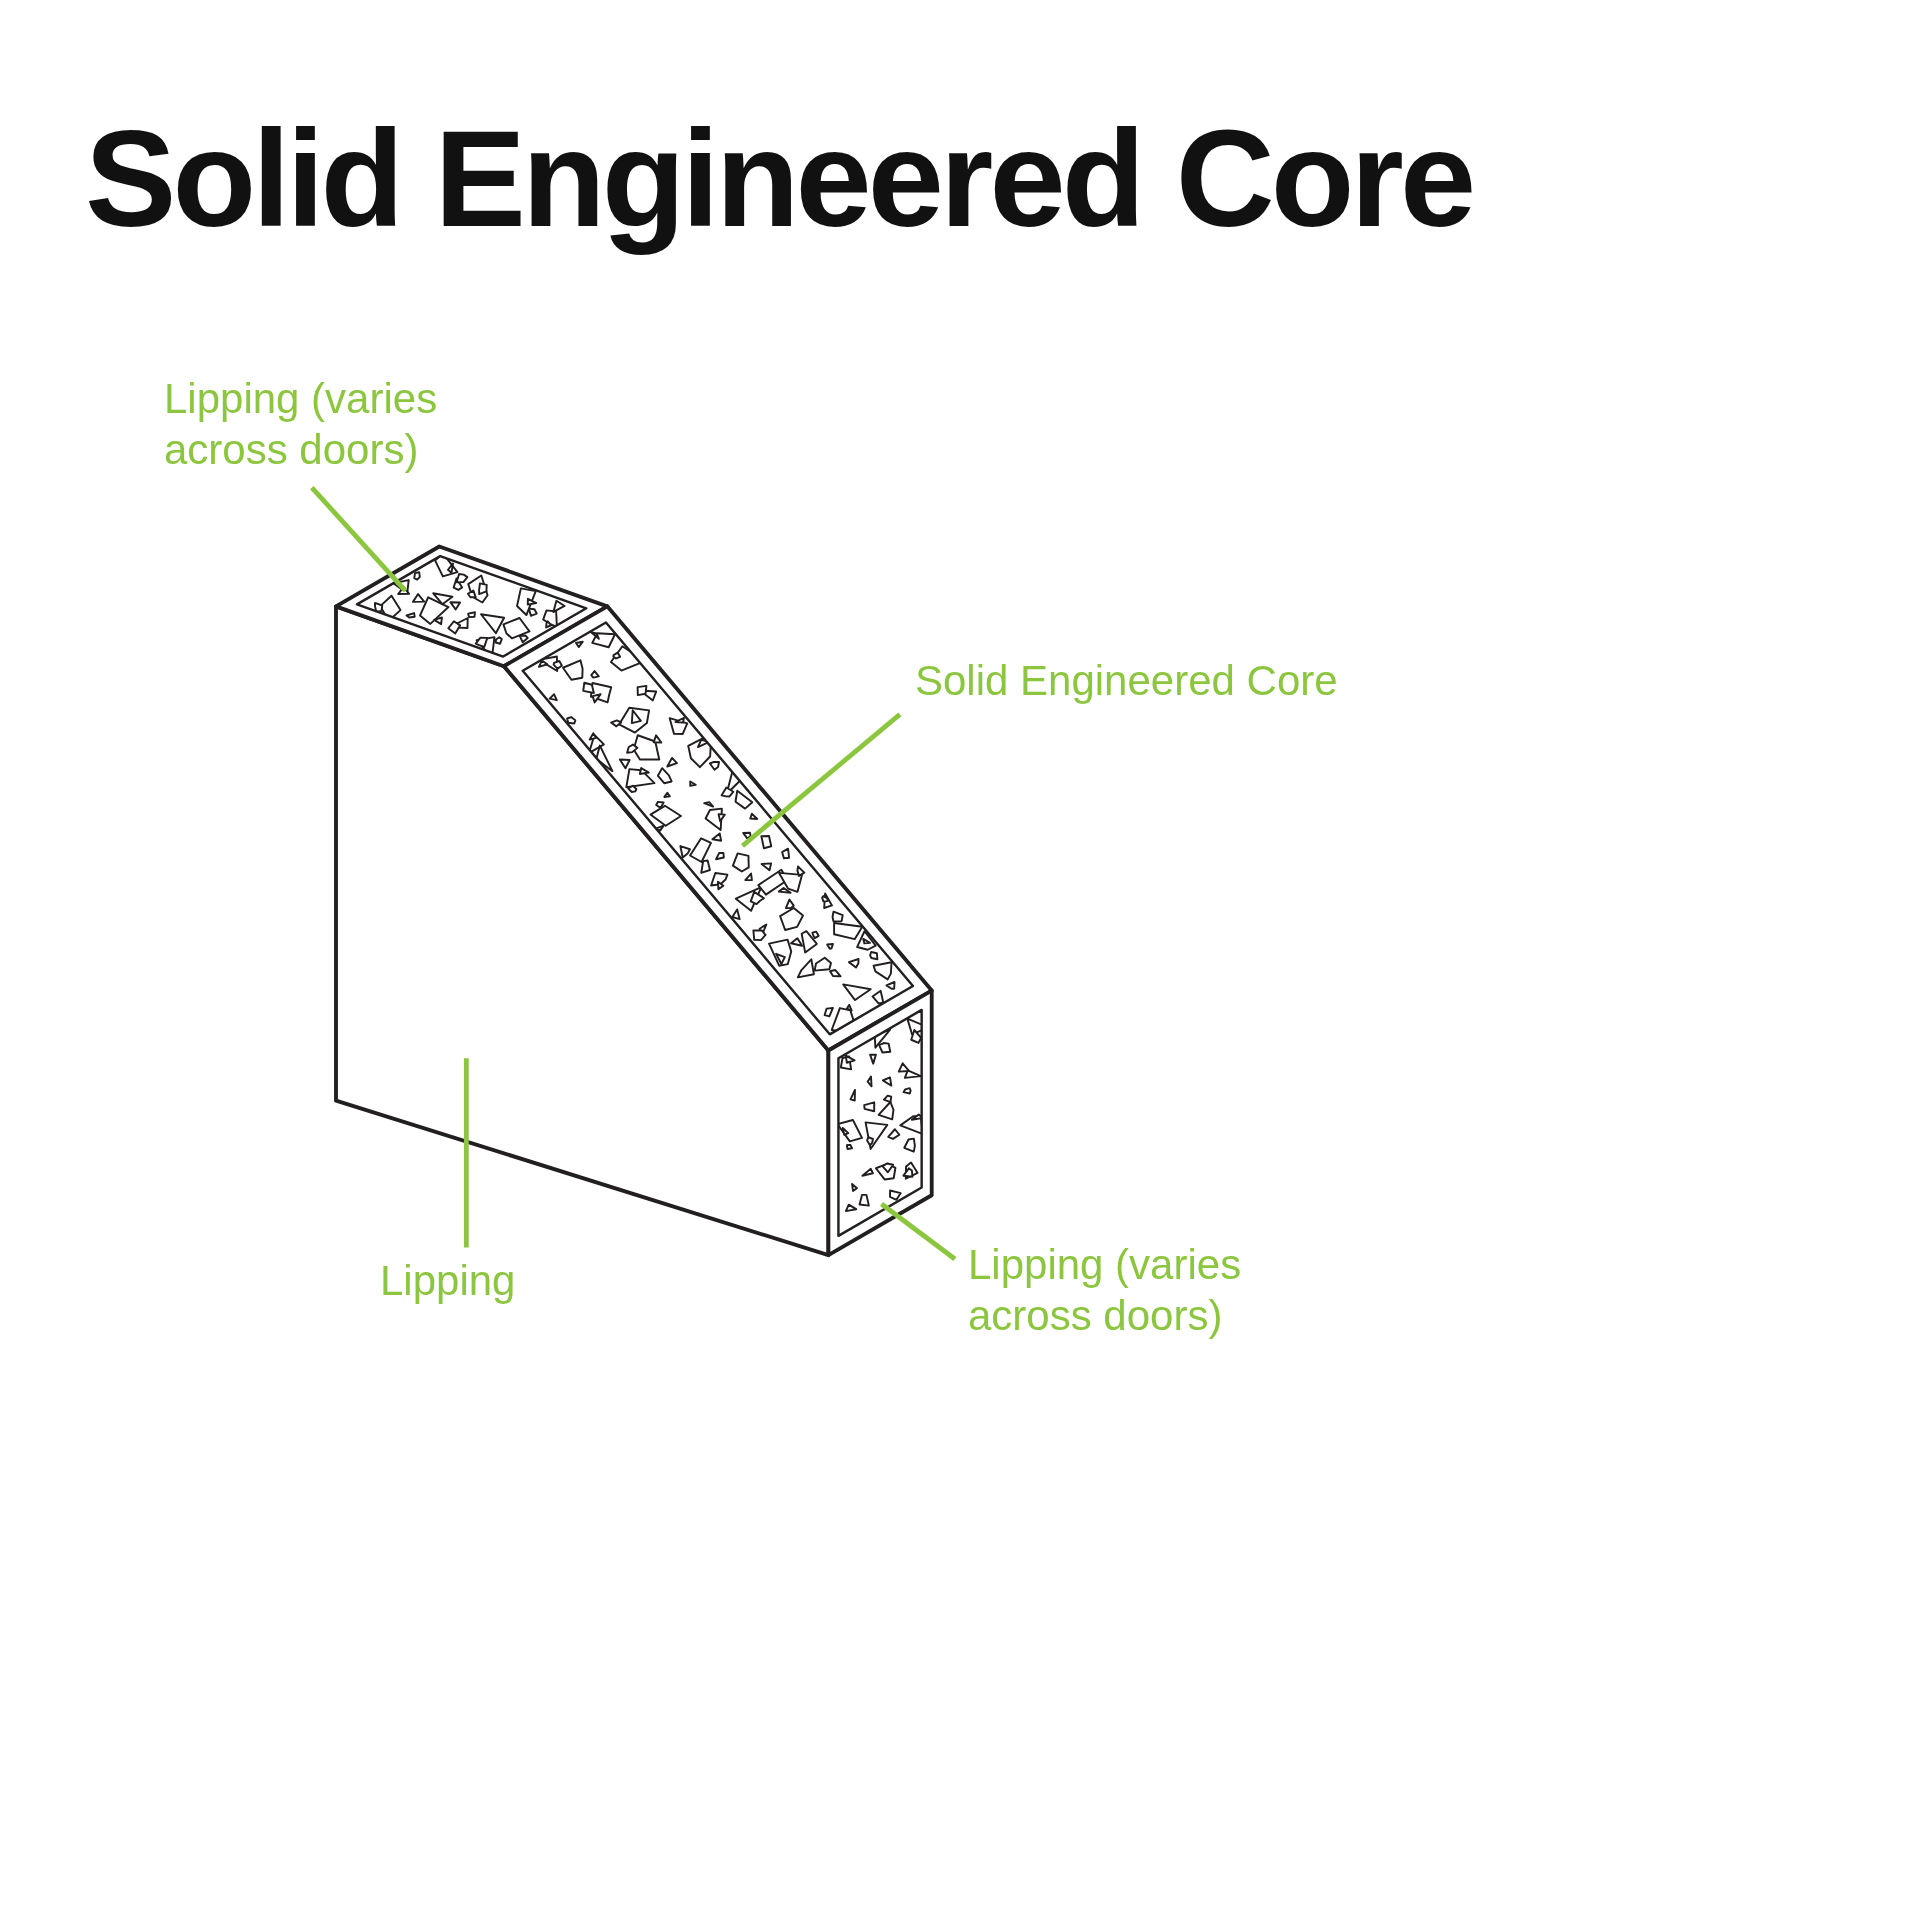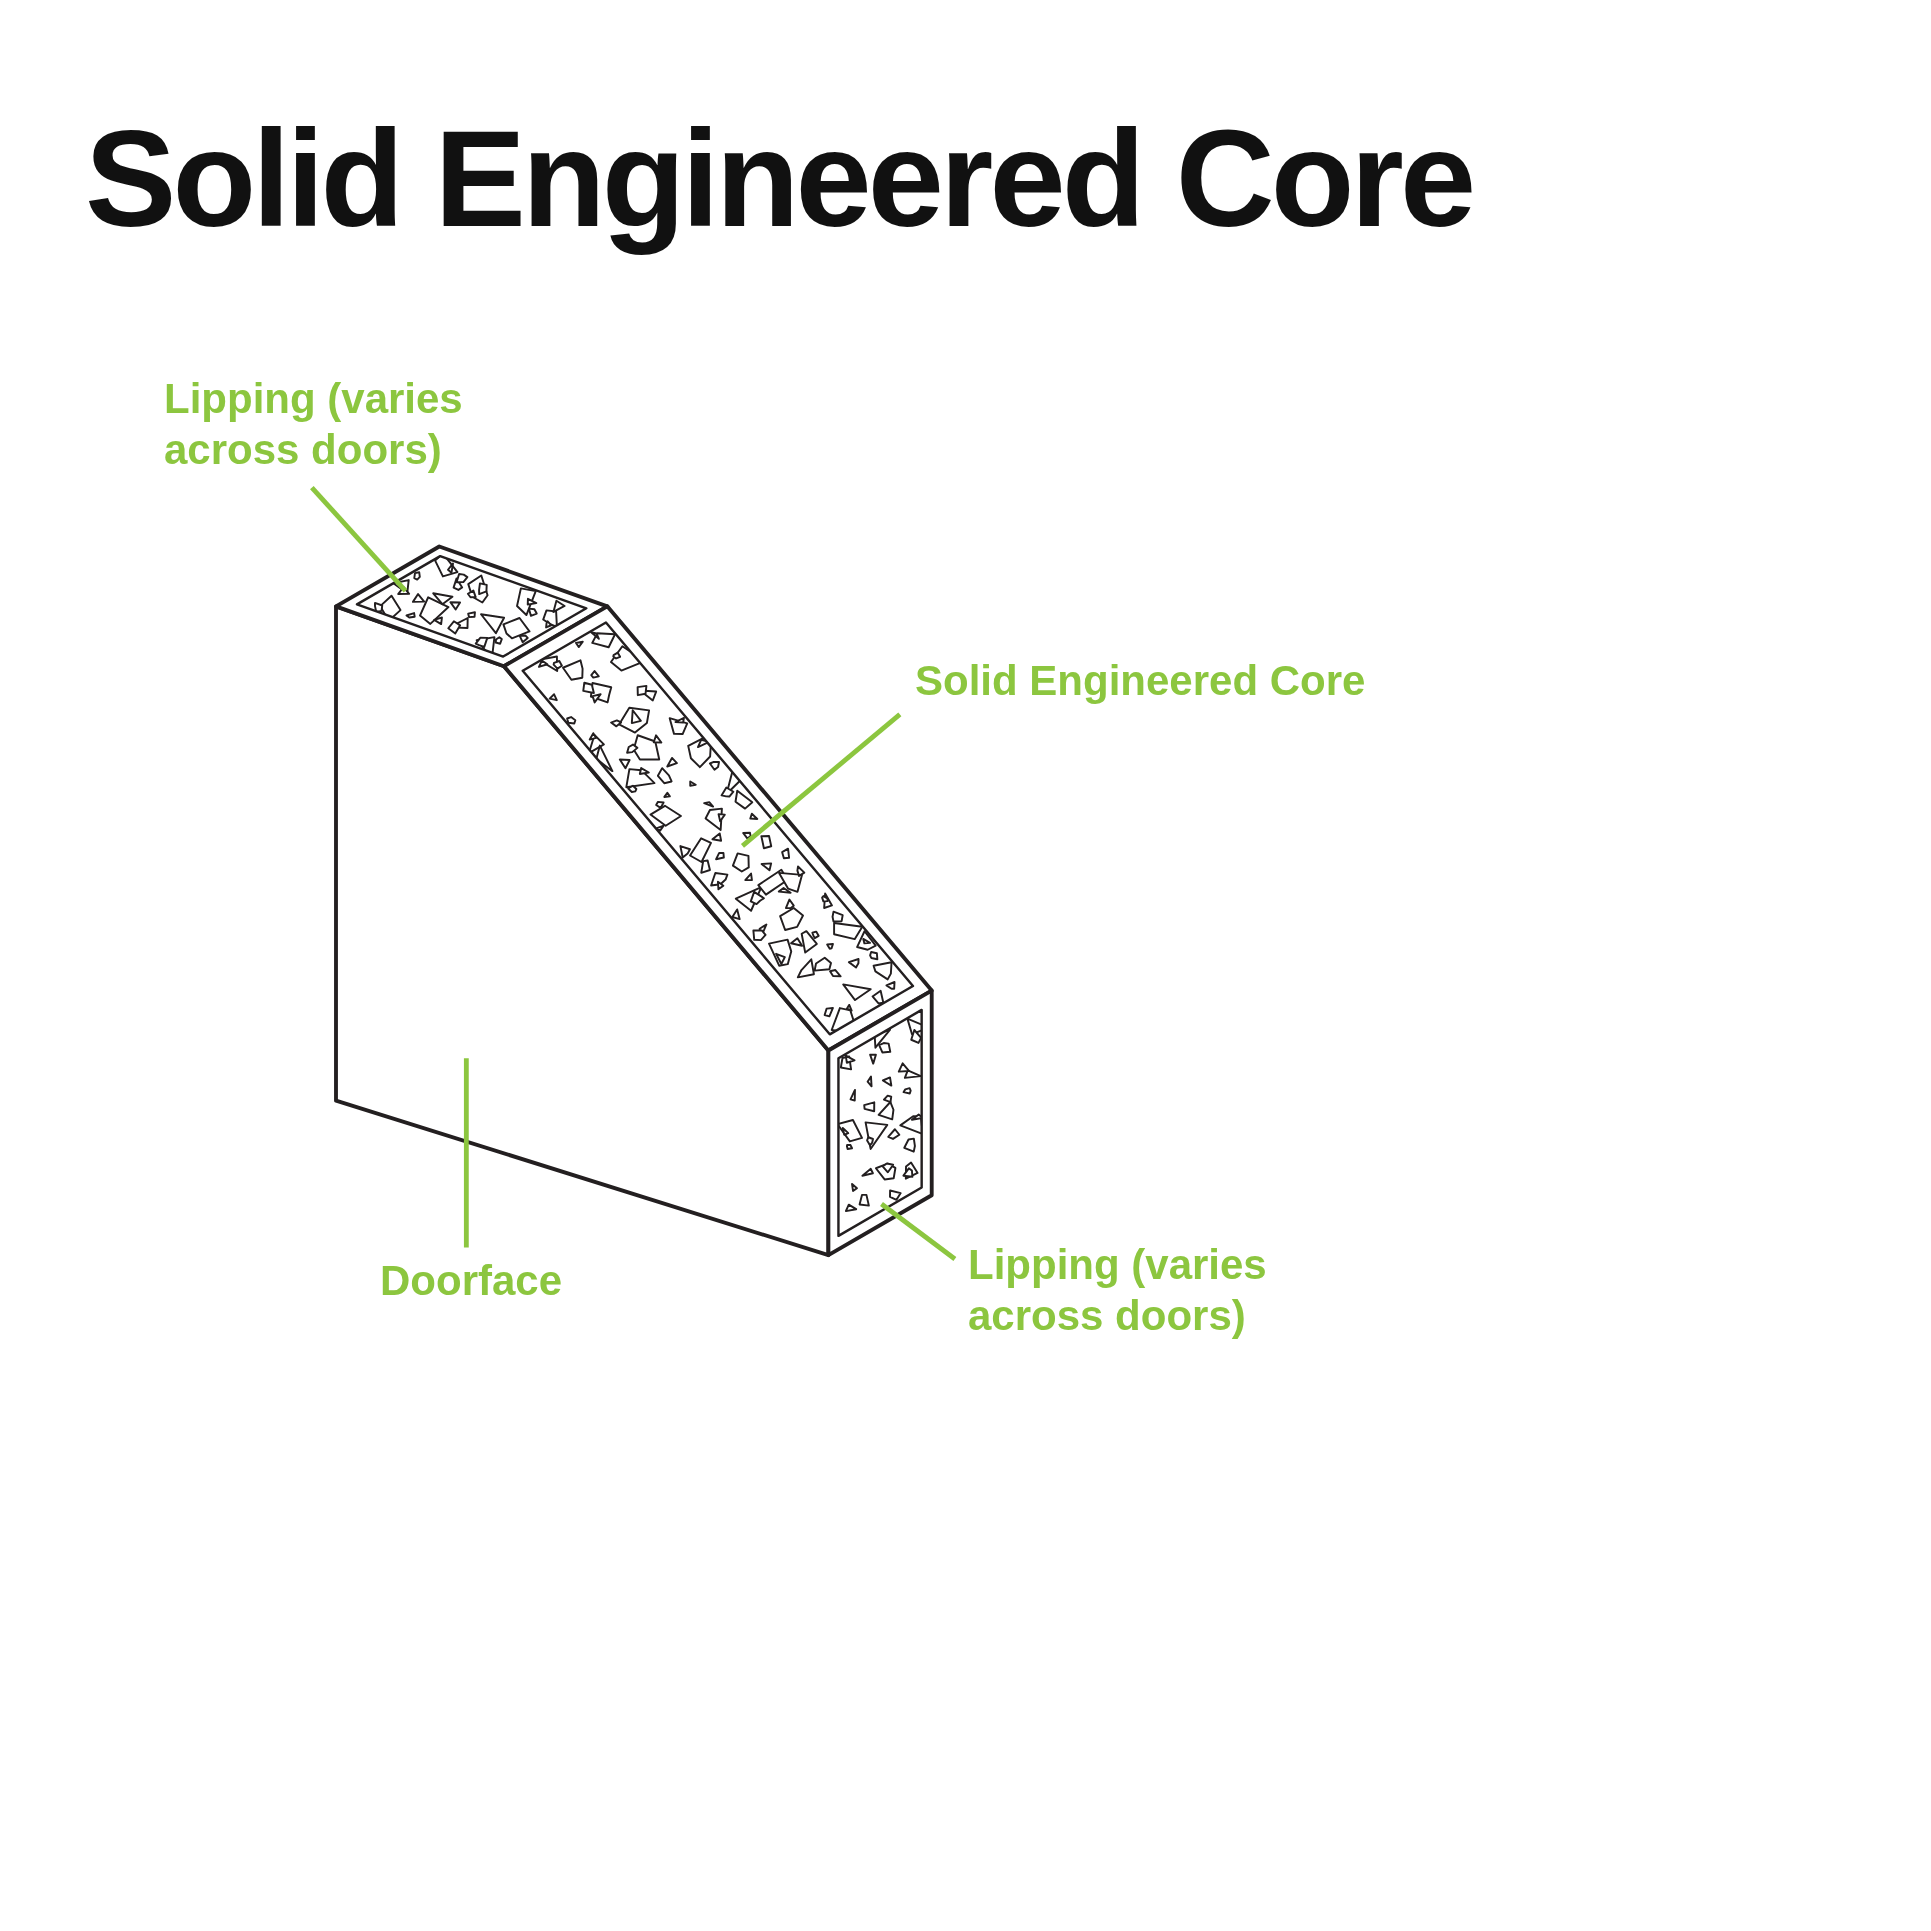--- a/index.html
+++ b/index.html
@@ -7,21 +7,21 @@
     width:1931px;height:1931px;position:relative;overflow:hidden;
     background:#ffffff;
     font-family:"Liberation Sans","DejaVu Sans",sans-serif;
   }
   .title{
     position:absolute;left:85px;top:100px;margin:0;
     font-size:137px;font-weight:700;letter-spacing:-3.9px;
     color:var(--title,#111111);white-space:nowrap;
   }
   .label{
-    position:absolute;font-size:42px;line-height:1.22;font-weight:700;
+    position:absolute;font-size:42px;line-height:1.22;font-weight:400;
     color:var(--accent,#8CC63F);white-space:pre-line;
   }
   #lbl-lipping-top{left:164px;top:373px}
   #lbl-core{left:915px;top:655px}
   #lbl-doorface{left:380px;top:1255px}
   #lbl-lipping-bottom{left:968px;top:1239px}
   #diagram-svg{position:absolute;left:0;top:0}
 </style>
 </head>
 <body>
@@ -224,17 +224,17 @@
         <line x1="323" y1="505" x2="420" y2="612" stroke="#8CC63F" stroke-width="5" stroke-linecap="butt"></line>
         <line x1="932" y1="740" x2="769" y2="876" stroke="#8CC63F" stroke-width="5" stroke-linecap="butt"></line>
         <line x1="483" y1="1096" x2="483" y2="1292" stroke="#8CC63F" stroke-width="5" stroke-linecap="butt"></line>
         <line x1="913" y1="1247" x2="989" y2="1304" stroke="#8CC63F" stroke-width="5" stroke-linecap="butt"></line>
       </g>
     </svg>
 
   <div class="label" id="lbl-lipping-top">Lipping (varies
 across doors)</div>
   <div class="label" id="lbl-core">Solid Engineered Core</div>
-  <div class="label" id="lbl-doorface">Doorface</div>
+  <div class="label" id="lbl-doorface">Lipping</div>
   <div class="label" id="lbl-lipping-bottom">Lipping (varies
 across doors)</div>
 </div>
 
 
 </body></html>

